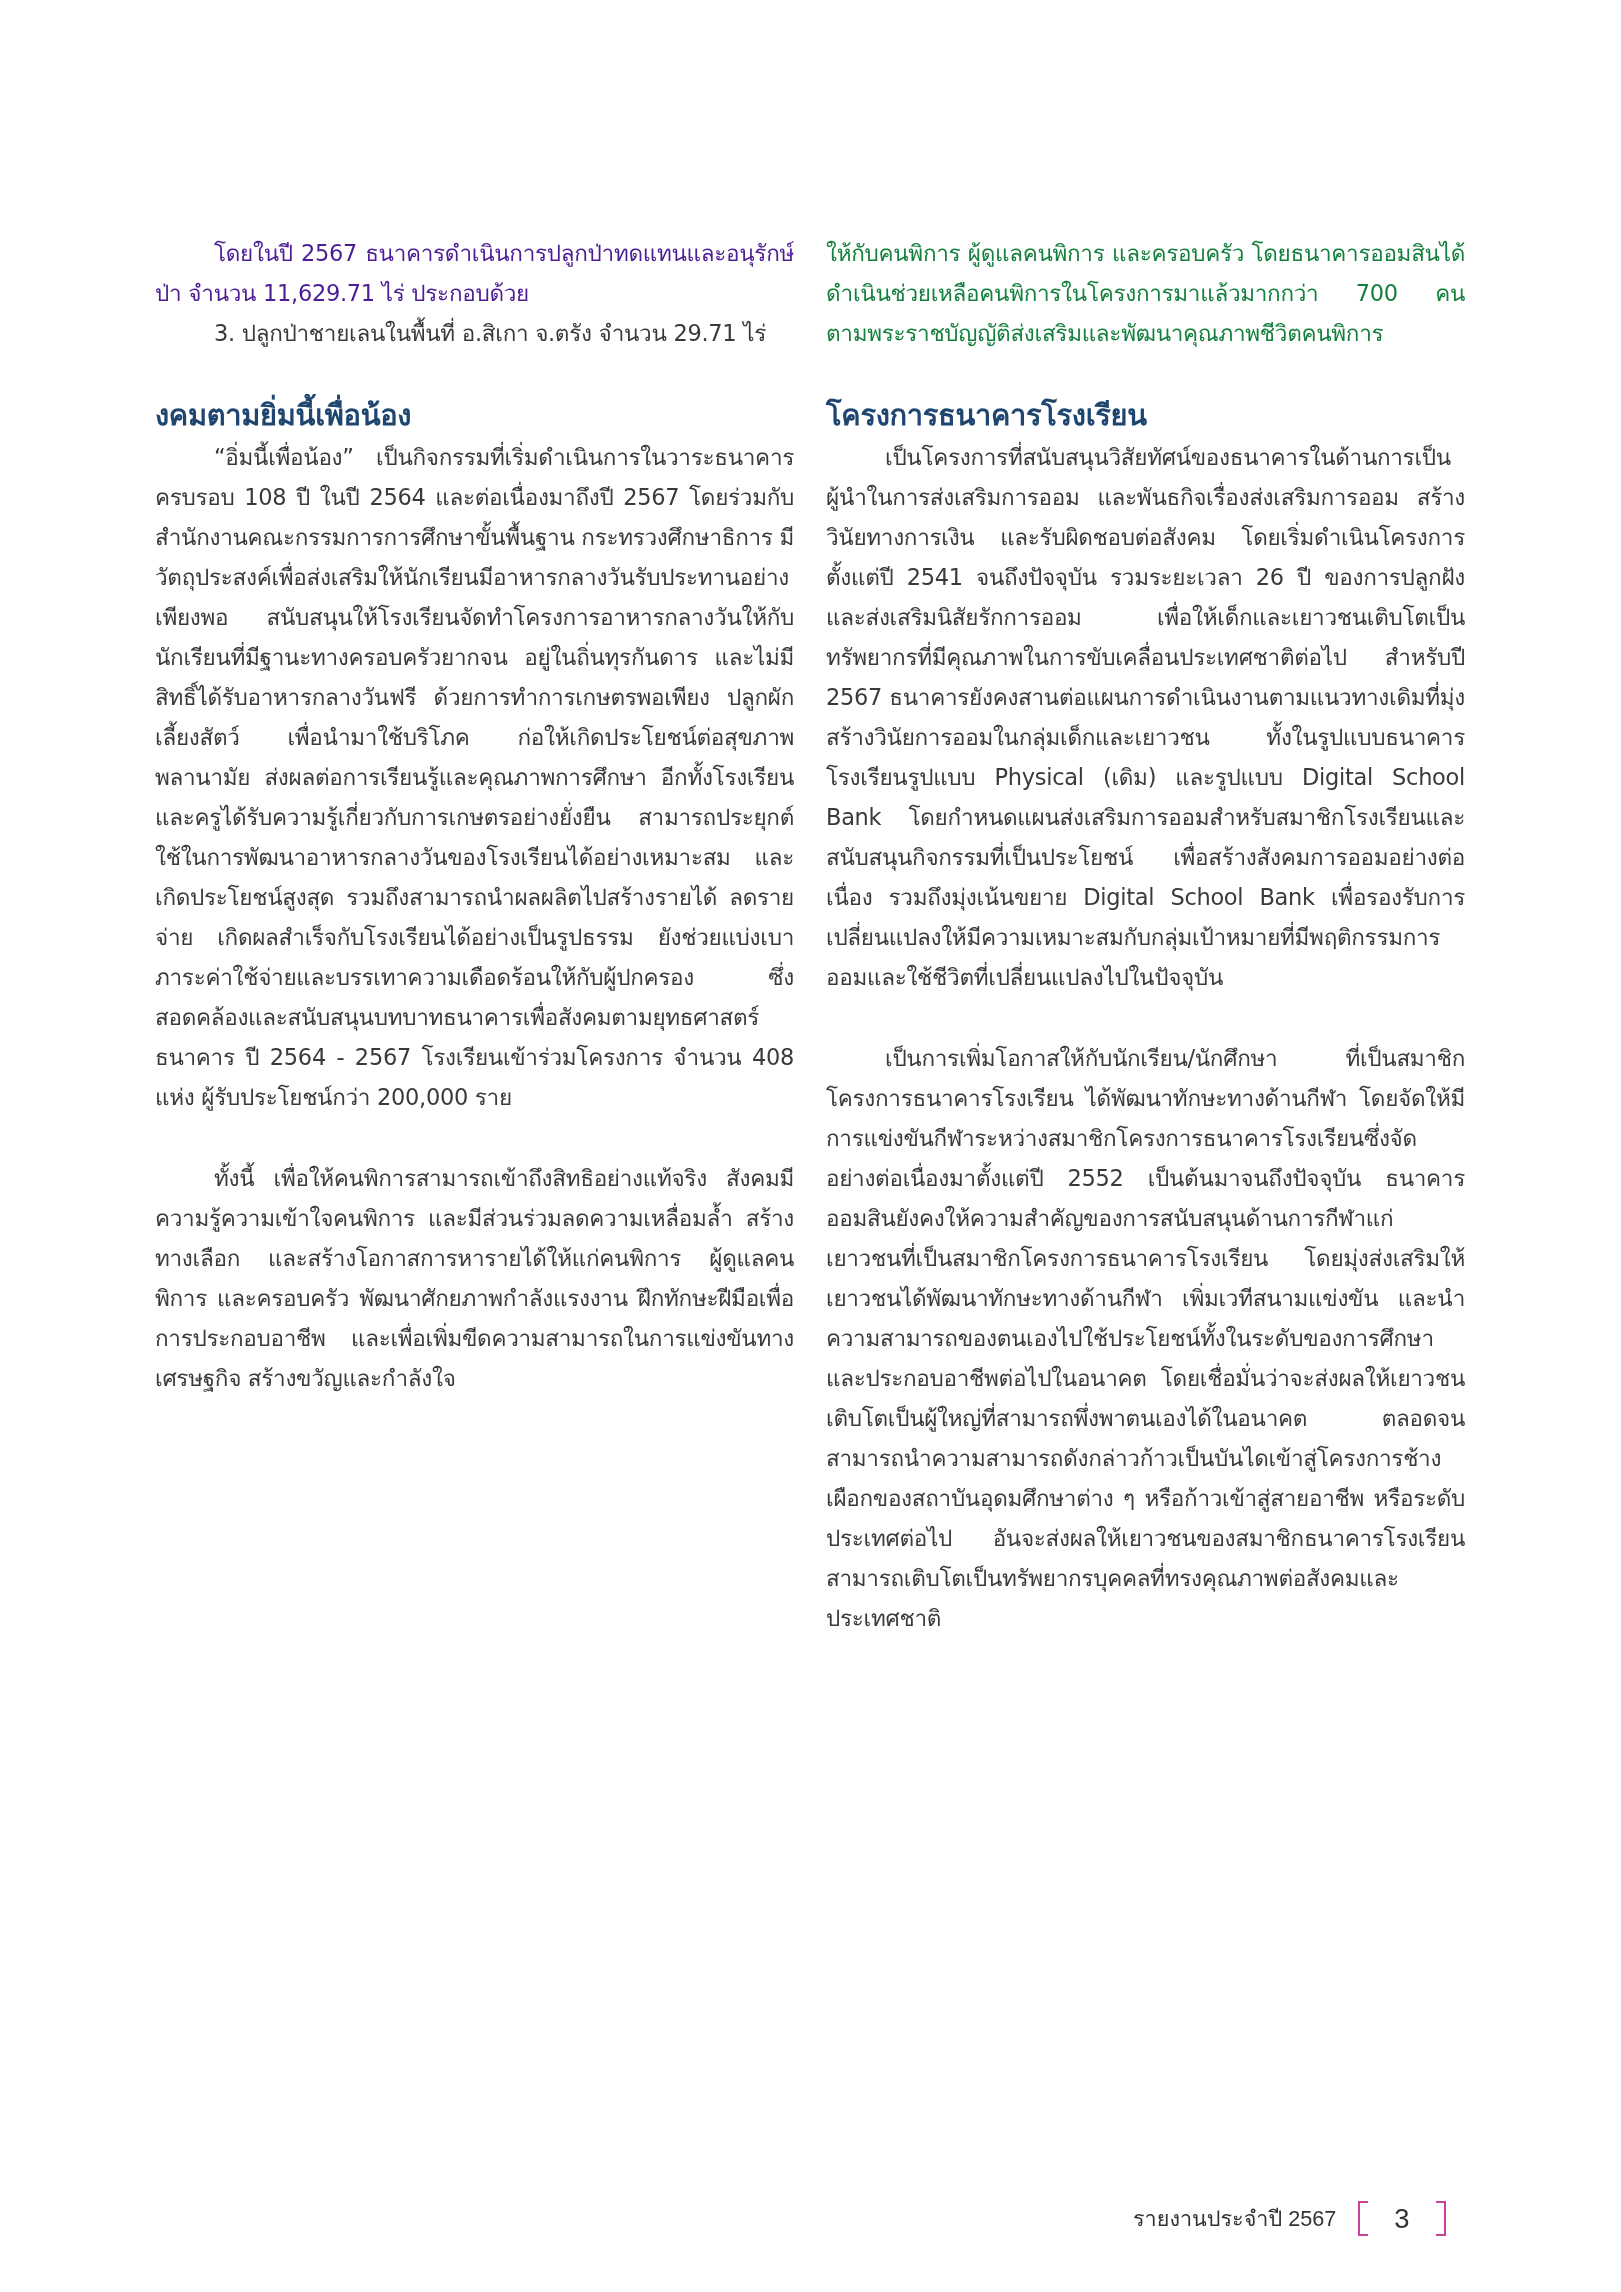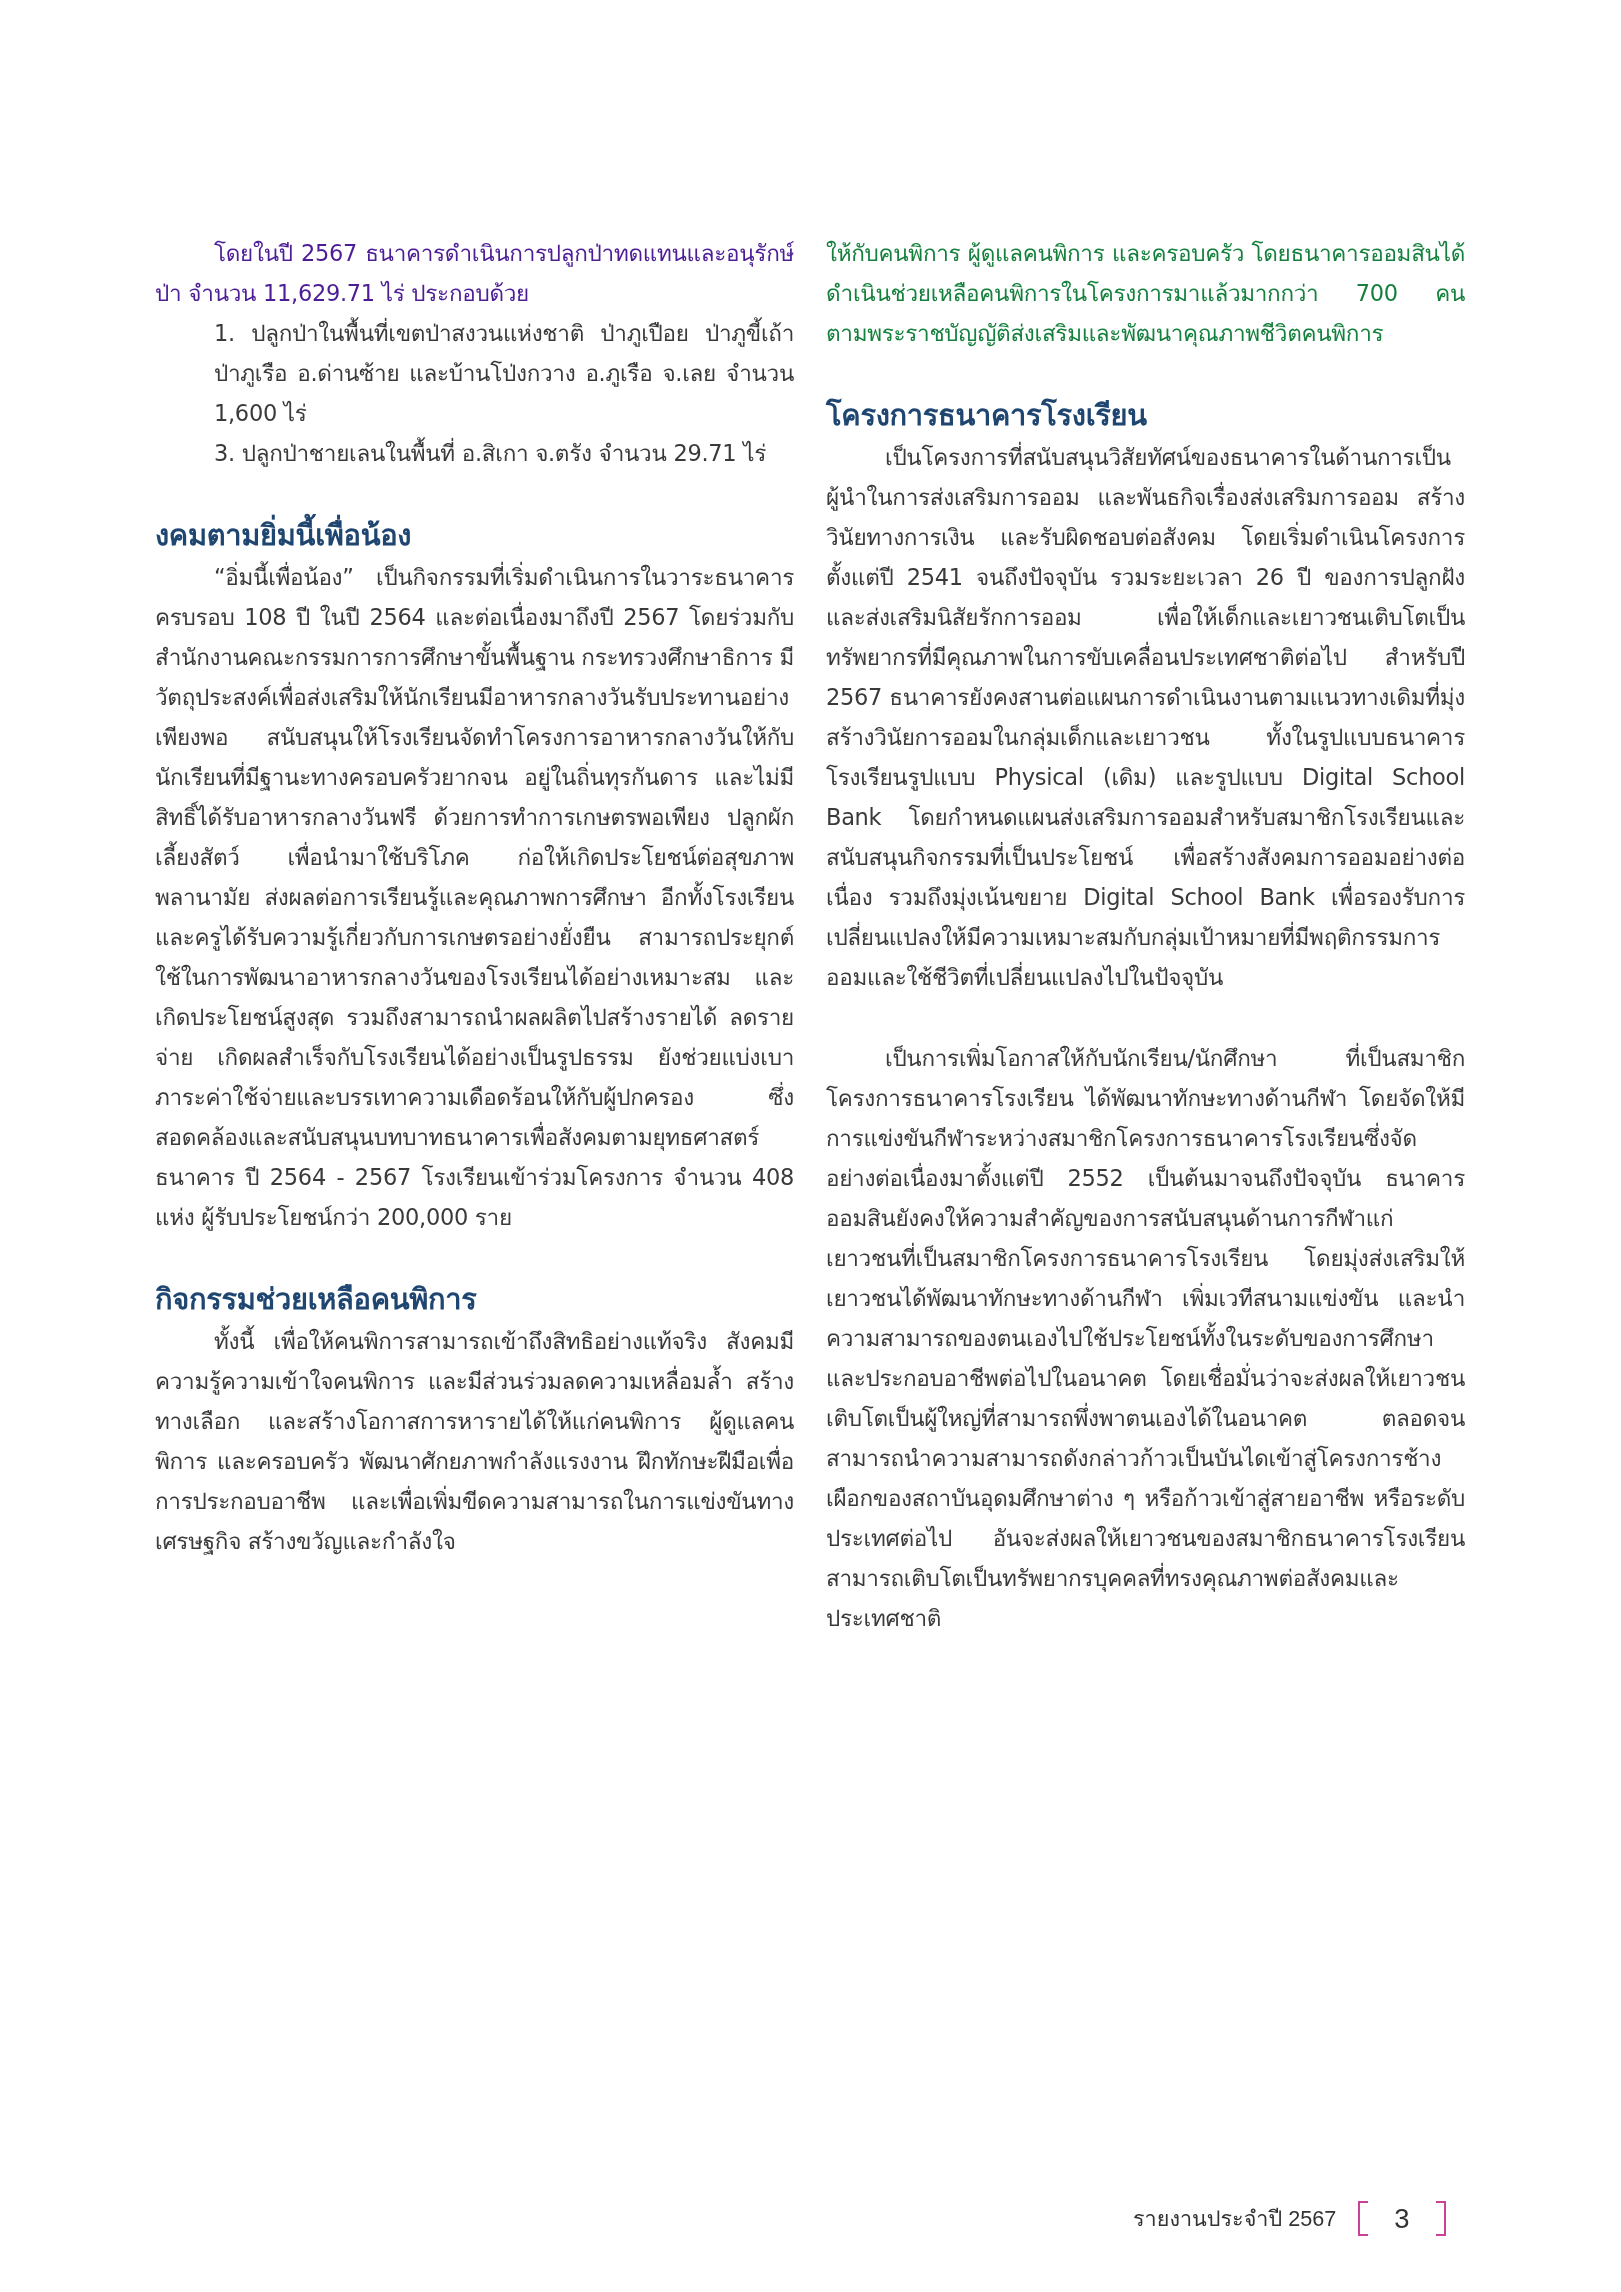--- a/index.html
+++ b/index.html
@@ -19,29 +19,27 @@
   .bracket { position: absolute; top: 0; width: 9.8px; height: 35px; border: 2px solid #c9429a; box-sizing: border-box; }
   .bracket.l { left: 0; border-right: none; }
   .bracket.r { right: 0; border-left: none; }
   .page-num { font-size: 27.4px; color: #333; font-family: "Liberation Sans", sans-serif; }
 </style>
 </head>
 <body>
 
 <div class="col col-left">
   <p class="p indent" style="color: #4c1d95;">โดยในปี 2567 ธนาคารดำเนินการปลูกป่าทดแทนและอนุรักษ์ป่า จำนวน 11,629.71 ไร่ ประกอบด้วย</p>
-  <p class="list-item" style="color: rgb(58, 58, 58);">1. ปลูกป่าในพื้นที่เขตป่าสงวนแห่งชาติ ป่าภูเปือย ป่าภูขี้เถ้า ป่าภูเรือ อ.ด่านซ้าย และบ้านโป่งกวาง อ.ภูเรือ จ.เลย จำนวน 1,600 ไร่</p>
   <p class="list-item" style="color: rgb(58, 58, 58);">3. ปลูกป่าชายเลนในพื้นที่ อ.สิเกา จ.ตรัง จำนวน 29.71 ไร่</p>
 
   <div class="gap-before-heading"></div>
   <h2 class="heading" style="color: rgb(31, 70, 112);">งคมตามยิ่มนี้เพื่อน้อง</h2>
   <p class="p indent" style="color: rgb(58, 58, 58);">“อิ่มนี้เพื่อน้อง” เป็นกิจกรรมที่เริ่มดำเนินการในวาระธนาคารครบรอบ 108 ปี ในปี 2564 และต่อเนื่องมาถึงปี 2567 โดยร่วมกับสำนักงานคณะกรรมการการศึกษาขั้นพื้นฐาน กระทรวงศึกษาธิการ มีวัตถุประสงค์เพื่อส่งเสริมให้นักเรียนมีอาหารกลางวันรับประทานอย่างเพียงพอ สนับสนุนให้โรงเรียนจัดทำโครงการอาหารกลางวันให้กับนักเรียนที่มีฐานะทางครอบครัวยากจน อยู่ในถิ่นทุรกันดาร และไม่มีสิทธิ์ได้รับอาหารกลางวันฟรี ด้วยการทำการเกษตรพอเพียง ปลูกผักเลี้ยงสัตว์ เพื่อนำมาใช้บริโภค ก่อให้เกิดประโยชน์ต่อสุขภาพพลานามัย ส่งผลต่อการเรียนรู้และคุณภาพการศึกษา อีกทั้งโรงเรียนและครูได้รับความรู้เกี่ยวกับการเกษตรอย่างยั่งยืน สามารถประยุกต์ใช้ในการพัฒนาอาหารกลางวันของโรงเรียนได้อย่างเหมาะสม และเกิดประโยชน์สูงสุด รวมถึงสามารถนำผลผลิตไปสร้างรายได้ ลดรายจ่าย เกิดผลสำเร็จกับโรงเรียนได้อย่างเป็นรูปธรรม ยังช่วยแบ่งเบาภาระค่าใช้จ่ายและบรรเทาความเดือดร้อนให้กับผู้ปกครอง ซึ่งสอดคล้องและสนับสนุนบทบาทธนาคารเพื่อสังคมตามยุทธศาสตร์ธนาคาร ปี 2564 - 2567 โรงเรียนเข้าร่วมโครงการ จำนวน 408 แห่ง ผู้รับประโยชน์กว่า 200,000 ราย</p>
 
   <div class="gap-before-heading"></div>
-  <h2 class="heading" style="color: rgb(31, 70, 112);">กิจกรรมช่วยเหลือคนพิการ</h2>
   <p class="p indent" style="color: rgb(58, 58, 58);">ทั้งนี้ เพื่อให้คนพิการสามารถเข้าถึงสิทธิอย่างแท้จริง สังคมมีความรู้ความเข้าใจคนพิการ และมีส่วนร่วมลดความเหลื่อมล้ำ สร้างทางเลือก และสร้างโอกาสการหารายได้ให้แก่คนพิการ ผู้ดูแลคนพิการ และครอบครัว พัฒนาศักยภาพกำลังแรงงาน ฝึกทักษะฝีมือเพื่อการประกอบอาชีพ และเพื่อเพิ่มขีดความสามารถในการแข่งขันทางเศรษฐกิจ สร้างขวัญและกำลังใจ</p>
 </div>
 
 <div class="col col-right">
   <p class="p" style="color: #15803d;">ให้กับคนพิการ ผู้ดูแลคนพิการ และครอบครัว โดยธนาคารออมสินได้ดำเนินช่วยเหลือคนพิการในโครงการมาแล้วมากกว่า 700 คน ตามพระราชบัญญัติส่งเสริมและพัฒนาคุณภาพชีวิตคนพิการ</p>
 
   <div class="gap-before-heading"></div>
   <h2 class="heading" style="color: rgb(31, 70, 112);">โครงการธนาคารโรงเรียน</h2>
   <p class="p indent" style="color: rgb(58, 58, 58);">เป็นโครงการที่สนับสนุนวิสัยทัศน์ของธนาคารในด้านการเป็นผู้นำในการส่งเสริมการออม และพันธกิจเรื่องส่งเสริมการออม สร้างวินัยทางการเงิน และรับผิดชอบต่อสังคม โดยเริ่มดำเนินโครงการตั้งแต่ปี 2541 จนถึงปัจจุบัน รวมระยะเวลา 26 ปี ของการปลูกฝังและส่งเสริมนิสัยรักการออม เพื่อให้เด็กและเยาวชนเติบโตเป็นทรัพยากรที่มีคุณภาพในการขับเคลื่อนประเทศชาติต่อไป สำหรับปี 2567 ธนาคารยังคงสานต่อแผนการดำเนินงานตามแนวทางเดิมที่มุ่งสร้างวินัยการออมในกลุ่มเด็กและเยาวชน ทั้งในรูปแบบธนาคารโรงเรียนรูปแบบ Physical (เดิม) และรูปแบบ Digital School Bank โดยกำหนดแผนส่งเสริมการออมสำหรับสมาชิกโรงเรียนและสนับสนุนกิจกรรมที่เป็นประโยชน์ เพื่อสร้างสังคมการออมอย่างต่อเนื่อง รวมถึงมุ่งเน้นขยาย Digital School Bank เพื่อรองรับการเปลี่ยนแปลงให้มีความเหมาะสมกับกลุ่มเป้าหมายที่มีพฤติกรรมการออมและใช้ชีวิตที่เปลี่ยนแปลงไปในปัจจุบัน</p>
 

